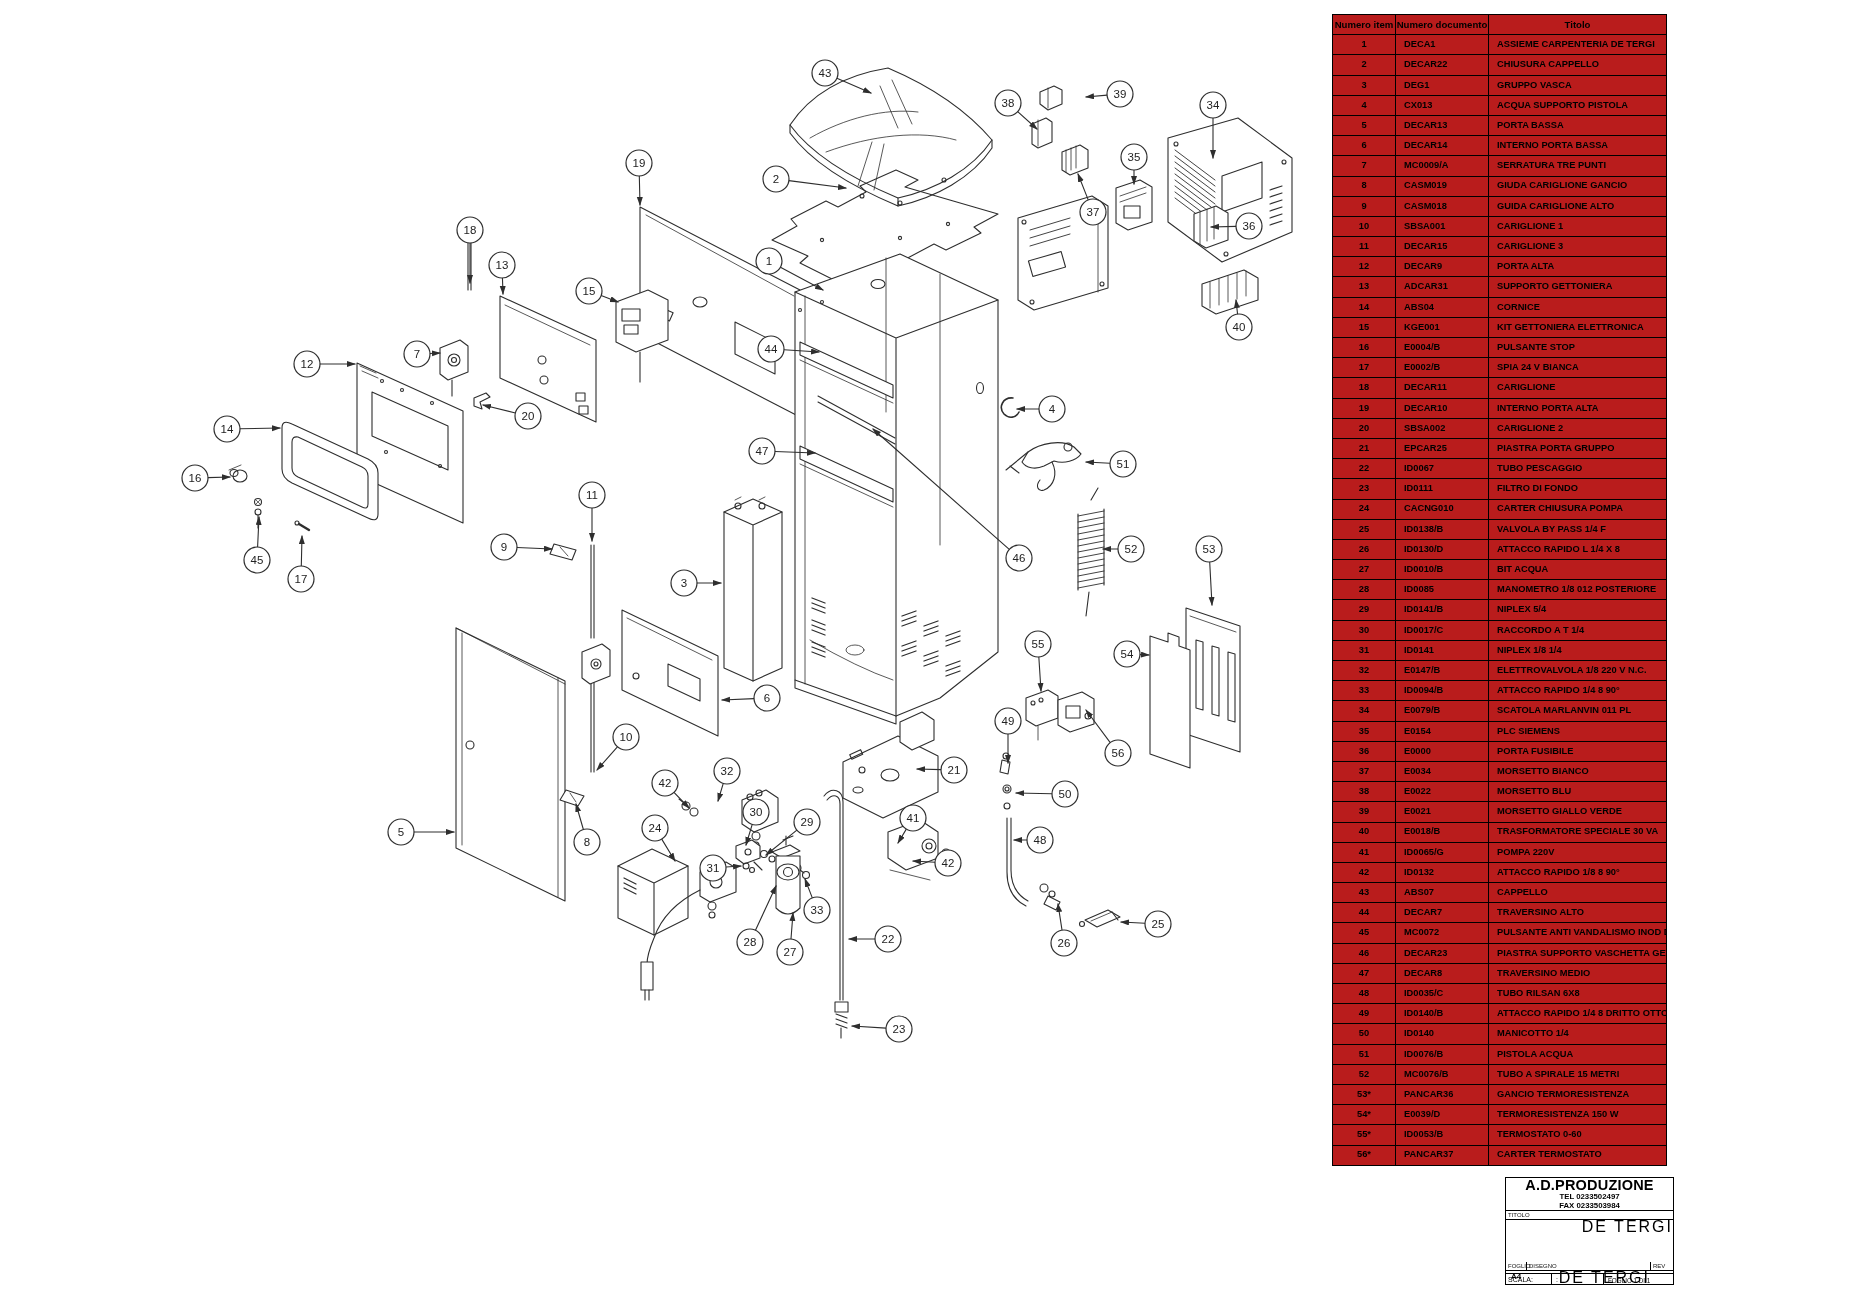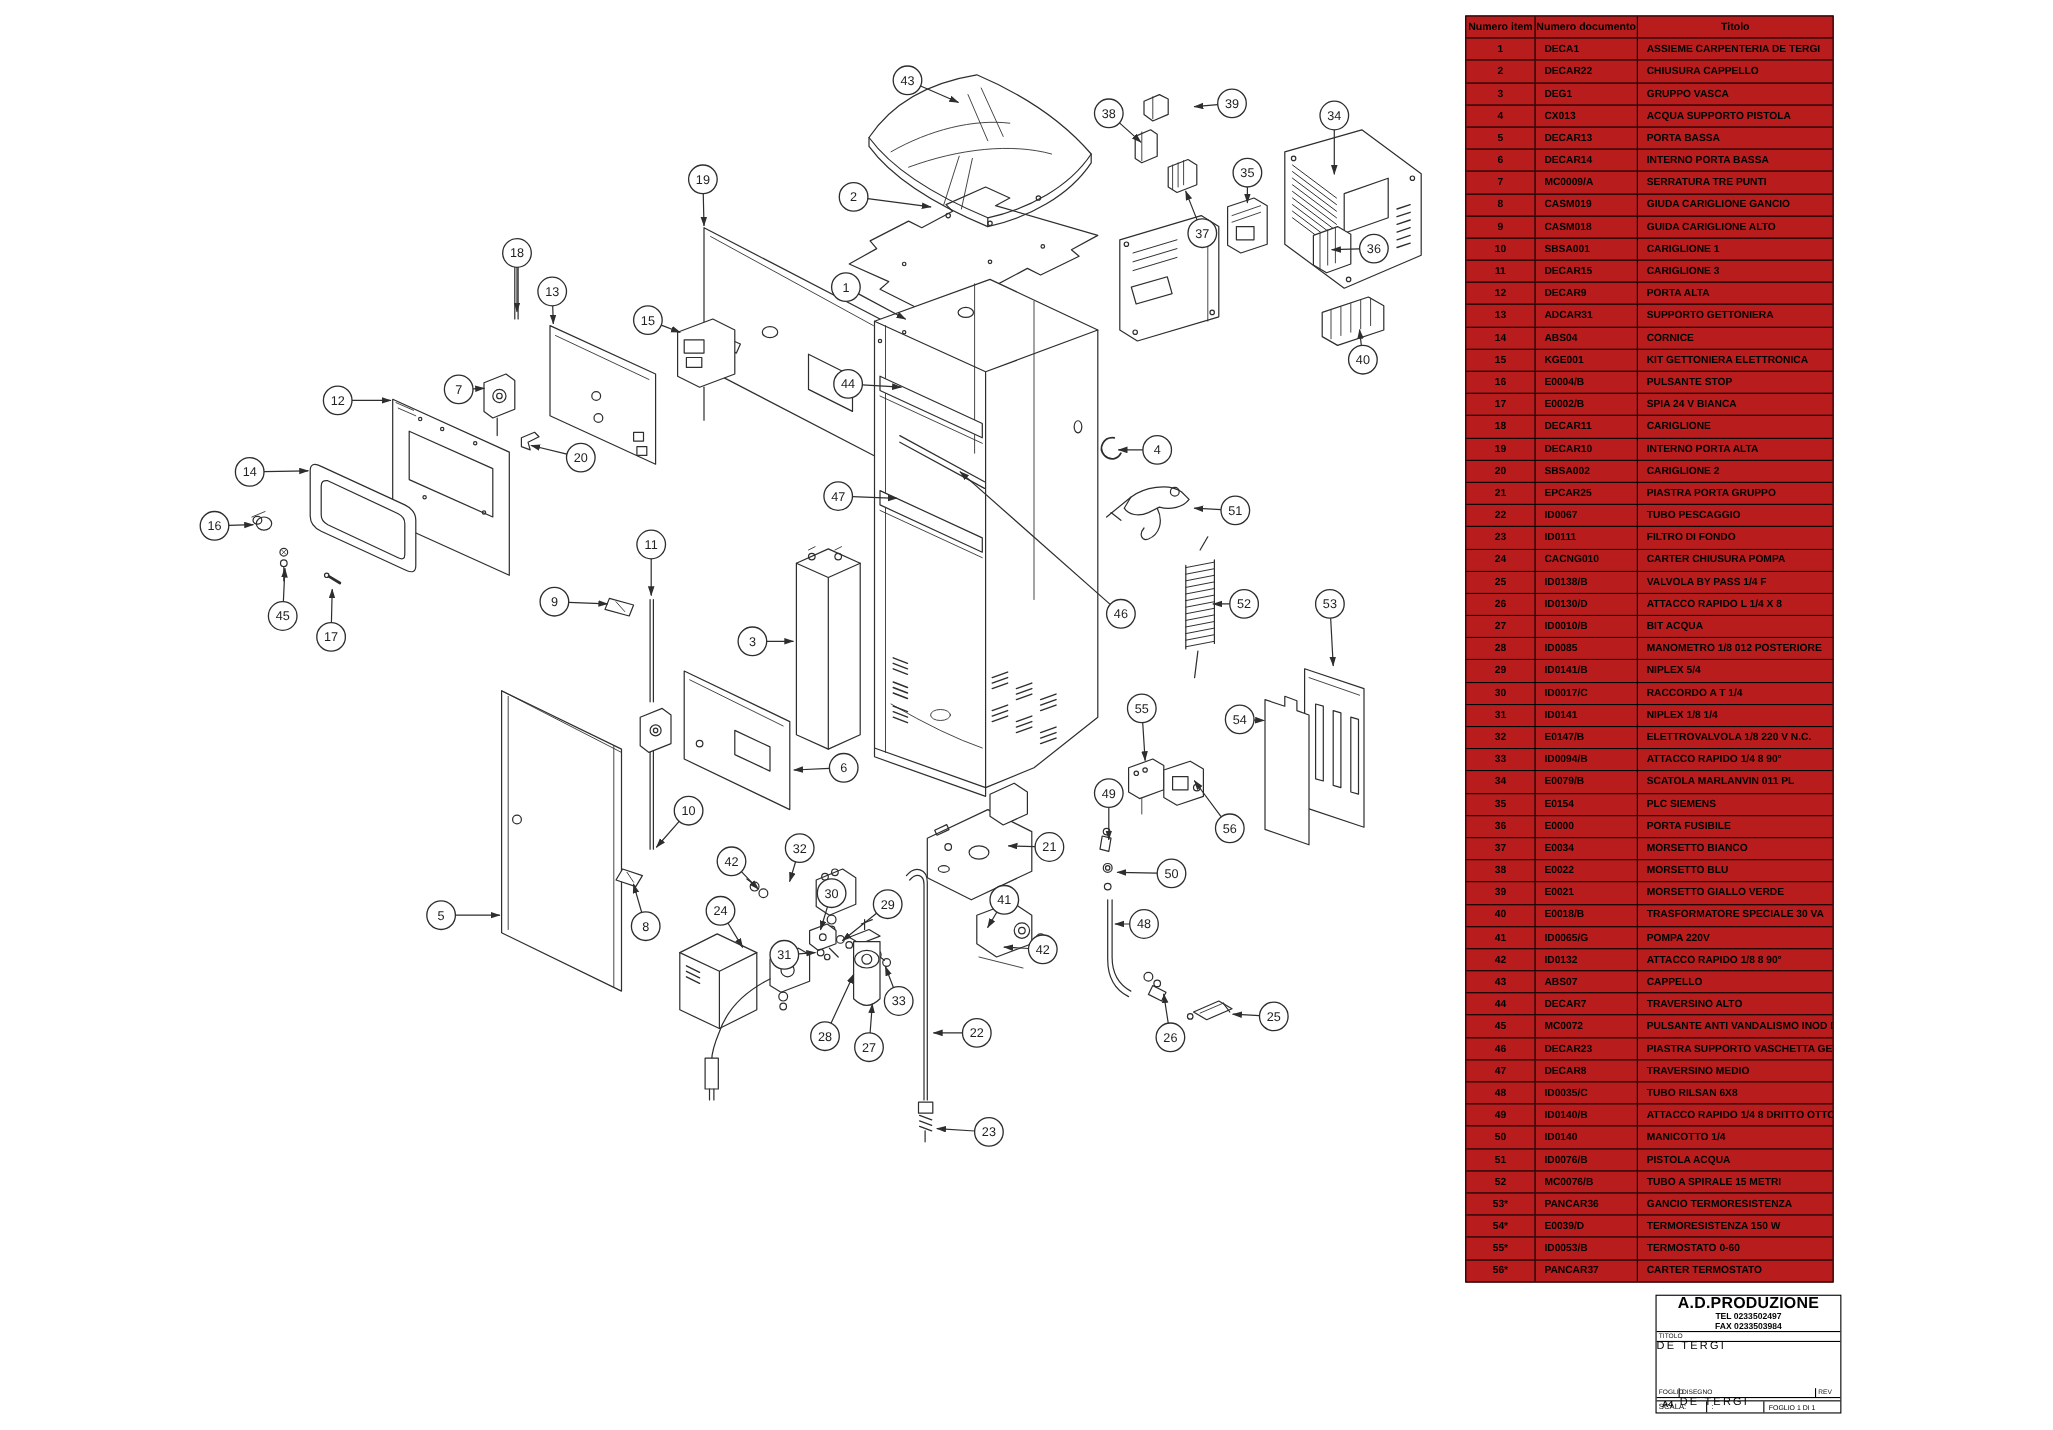--- a/index.html
+++ b/index.html
@@ -21,21 +21,21 @@
 
   
   .title-block{position:absolute;left:1505px;top:1177px;width:169px;height:108px;
     border:1.6px solid #000;box-sizing:border-box;background:#fff;display:flex;flex-direction:column;}
   .tb-company{height:35px;border-bottom:1px solid #000;display:flex;flex-direction:column;
     align-items:center;justify-content:space-between;}
   .tb-name{font-size:14.5px;font-weight:bold;letter-spacing:.2px;line-height:15px;}
   .tb-tel,.tb-fax{font-size:7.8px;font-weight:bold;line-height:8.5px;}
   .tb-titolo{height:26px;border-bottom:1px solid #000;position:relative;}
   .tb-label{position:absolute;top:1px;left:2px;font-size:6px;color:#111;}
-  .tb-value{position:absolute;left:0;right:0;top:7px;text-align:left;font-size:10px;
+  .tb-value{position:absolute;left:0;right:0;top:7px;text-align:right;font-size:16px;
     letter-spacing:2px;font-weight:400;}
   .tb-mid{height:26px;border-bottom:1px solid #000;display:flex;margin-top:42px;}
   .tb-foglio{width:21px;border-right:1px solid #000;position:relative;box-sizing:border-box;}
   .tb-foglio-val{position:absolute;left:0;right:0;top:10px;text-align:center;font-size:8px;font-weight:bold;}
   .tb-disegno{flex:1;border-right:1px solid #000;position:relative;box-sizing:border-box;}
   .tb-rev{width:22px;position:relative;box-sizing:border-box;}
   .tb-empty{height:8px;border-bottom:1px solid #000;}
   .tb-scala{flex:1;display:flex;}
   .tb-scala-l{width:46px;border-right:1px solid #000;font-size:7px;padding:2px 0 0 2px;box-sizing:border-box;}
   .tb-scala-m{width:52px;border-right:1px solid #000;font-size:7px;padding:2px 0 0 4px;box-sizing:border-box;}

